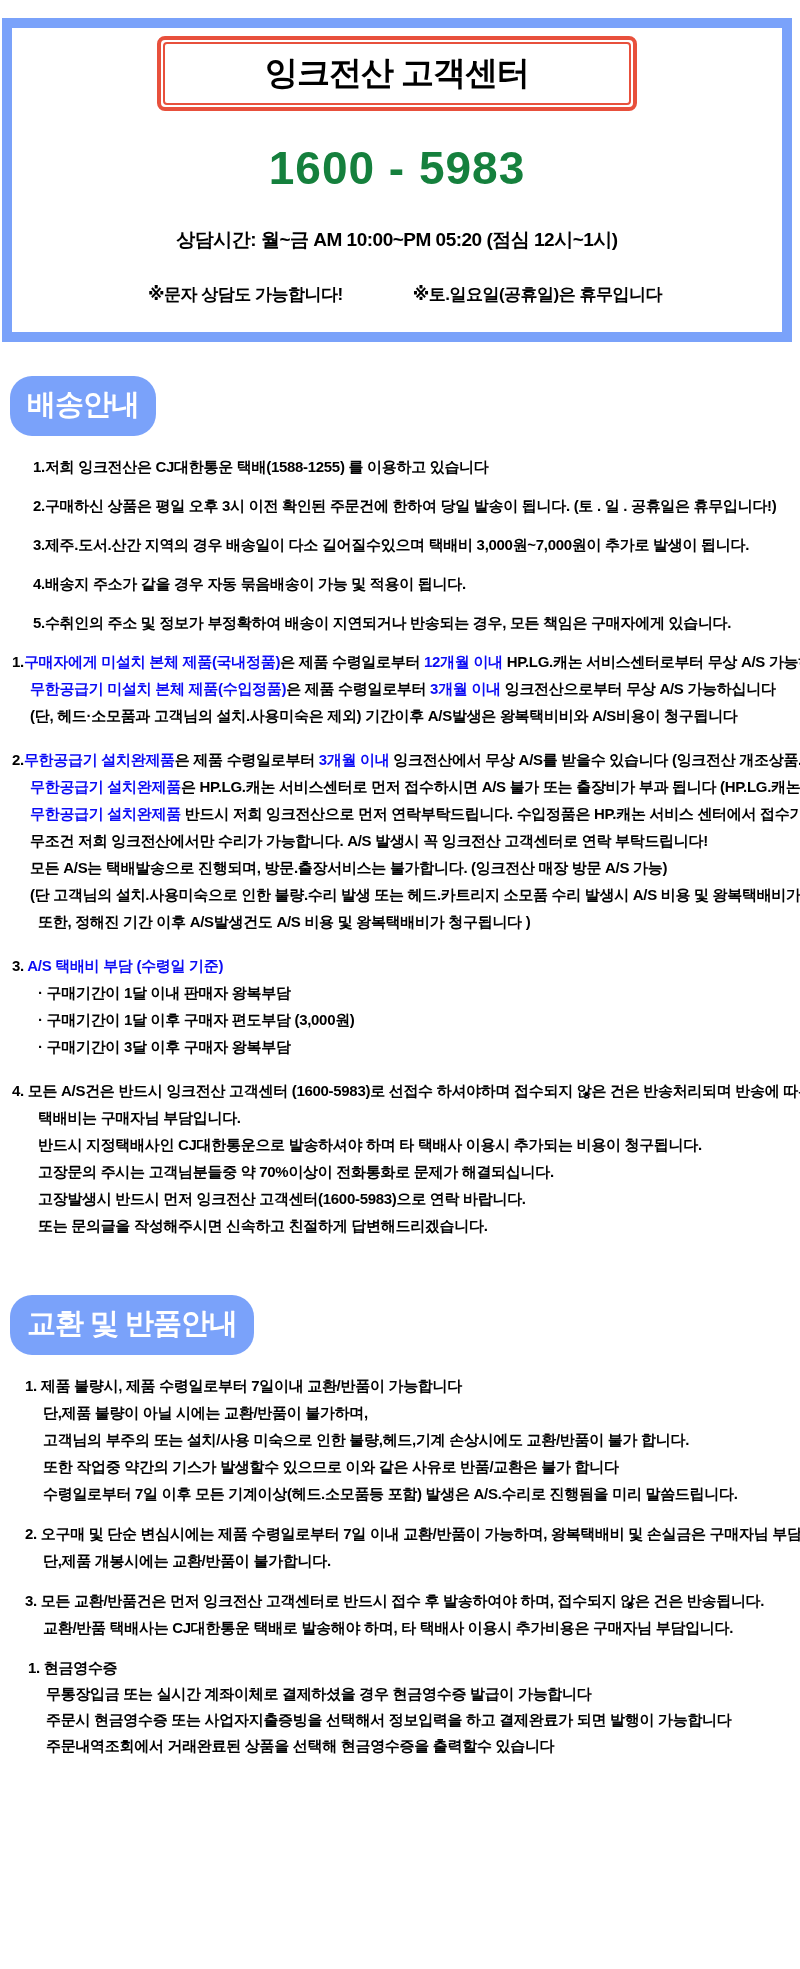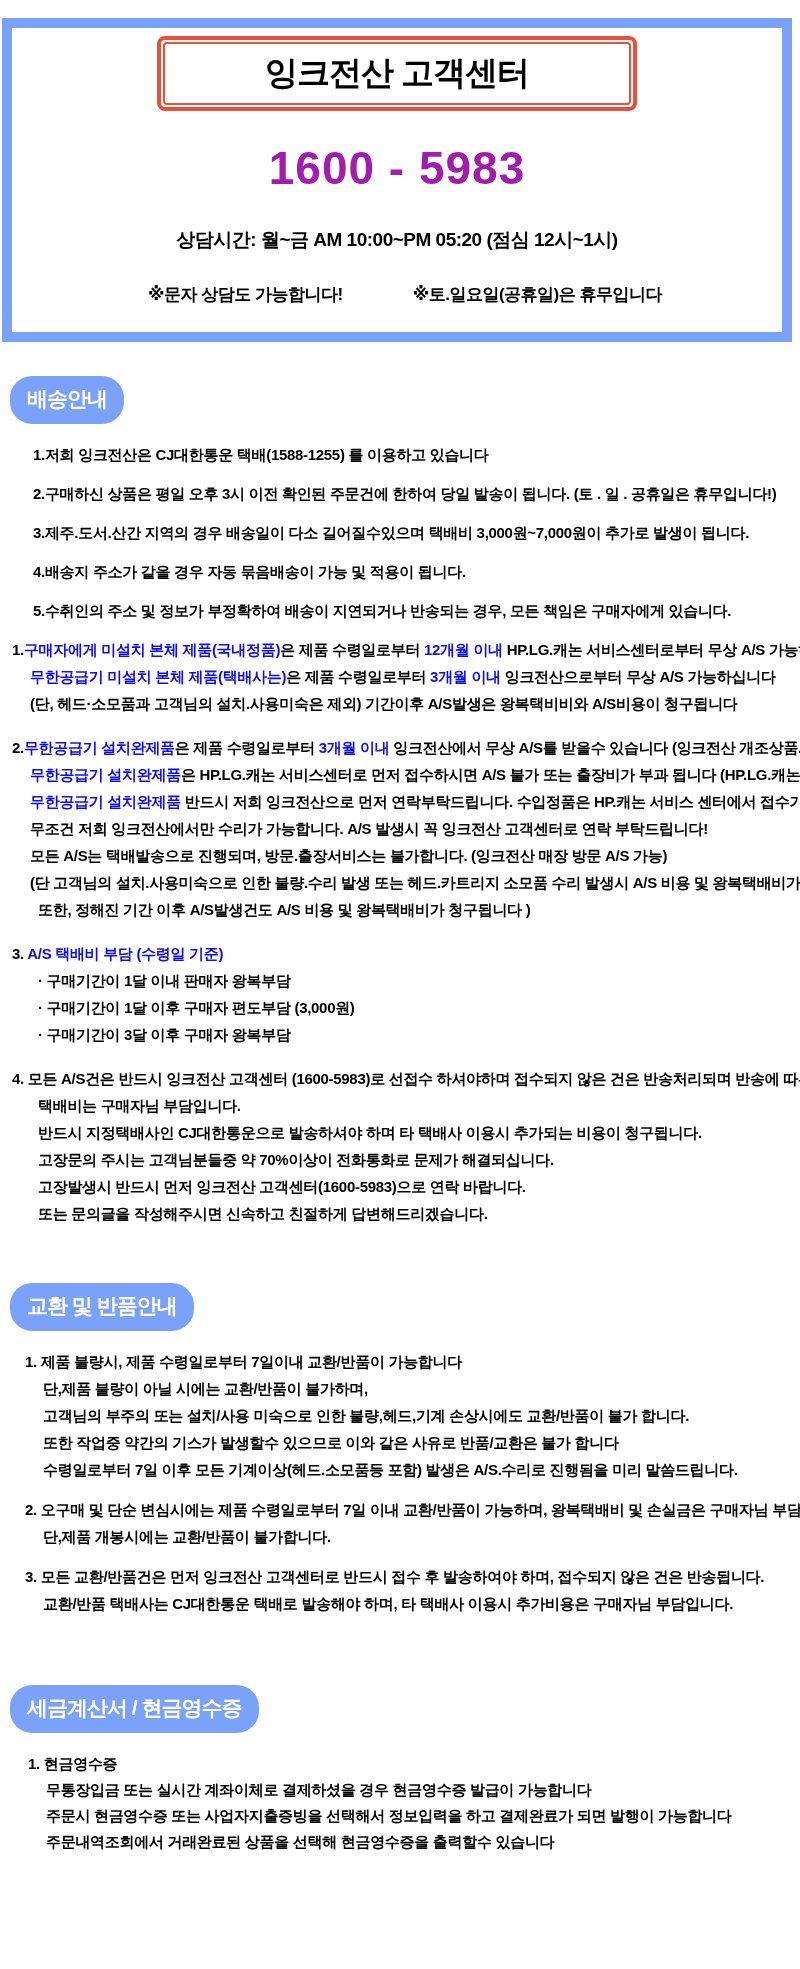--- a/index.html
+++ b/index.html
@@ -32,21 +32,21 @@
     border-radius:4px;
     padding:7px 4px;
   }
   .title-text{
     font-size:33px;
     letter-spacing:-1px;
   }
   .phone{
     margin-top:30px;
     font-size:46px;
-    color:#a21caf;
+    color:#15803d;
     letter-spacing:1px;
   }
   .hours{
     margin-top:32px;
     font-size:19px;
     letter-spacing:-0.5px;
   }
   .notes{
     margin-top:30px;
     display:flex;
@@ -56,21 +56,21 @@
     letter-spacing:-0.5px;
     margin-left:16px;
   }
 
   
   .badge{
     display:inline-block;
     margin:34px 0 22px 10px;
     background:#7aa2fa;
     color:#fff;
-    font-size:21px;
+    font-size:29px;
     letter-spacing:-1px;
     padding:9px 17px 11px 17px;
     border-radius:22px;
   }
   .content{font-size:15px;letter-spacing:-0.3px;}
   .line{white-space:nowrap;line-height:18px;}
   .ind0{padding-left:0;}
   .ind1{padding-left:18px;}
   .ind2{padding-left:26px;}
   .c-blue{color:#0b0bf5;}
@@ -121,21 +121,21 @@
           <div class="line ind0"><span>4.배송지 주소가 같을 경우 자동 묶음배송이 가능 및 적용이 됩니다.</span></div>
           <div class="line ind0"><span>5.수취인의 주소 및 정보가 부정확하여 배송이 지연되거나 반송되는 경우, 모든 책임은 구매자에게 있습니다.</span></div>
         </div>
       </div>
   </div>
 
   <div class="section s1">
     <div class="content">
         <div class="block">
           <div class="line ind0"><span>1.</span><span class="c-blue">구매자에게 미설치 본체 제품(국내정품)</span><span>은 제품 수령일로부터 </span><span class="c-blue">12개월 이내</span><span> HP.LG.캐논 서비스센터로부터 무상 A/S 가능하시며</span></div>
-          <div class="line ind1"><span class="c-blue">무한공급기 미설치 본체 제품(택배사는)</span><span>은 제품 수령일로부터 </span><span class="c-blue">3개월 이내</span><span> 잉크전산으로부터 무상 A/S 가능하십니다</span></div>
+          <div class="line ind1"><span class="c-blue">무한공급기 미설치 본체 제품(수입정품)</span><span>은 제품 수령일로부터 </span><span class="c-blue">3개월 이내</span><span> 잉크전산으로부터 무상 A/S 가능하십니다</span></div>
           <div class="line ind1"><span>(단, 헤드·소모품과 고객님의 설치.사용미숙은 제외) 기간이후 A/S발생은 왕복택비비와 A/S비용이 청구됩니다</span></div>
         </div>
         <div class="block">
           <div class="line ind0"><span>2.</span><span class="c-blue">무한공급기 설치완제품</span><span>은 제품 수령일로부터 </span><span class="c-blue">3개월 이내</span><span> 잉크전산에서 무상 A/S를 받을수 있습니다 (잉크전산 개조상품.헤드및소모품제외)</span></div>
           <div class="line ind1"><span class="c-blue">무한공급기 설치완제품</span><span>은 HP.LG.캐논 서비스센터로 먼저 접수하시면 A/S 불가 또는 출장비가 부과 됩니다 (HP.LG.캐논 A/S 불가!!)</span></div>
           <div class="line ind1"><span class="c-blue">무한공급기 설치완제품</span><span> 반드시 저희 잉크전산으로 먼저 연락부탁드립니다. 수입정품은 HP.캐논 서비스 센터에서 접수가 불가하므로</span></div>
           <div class="line ind1"><span>무조건 저희 잉크전산에서만 수리가 가능합니다. A/S 발생시 꼭 잉크전산 고객센터로 연락 부탁드립니다!</span></div>
           <div class="line ind1"><span>모든 A/S는 택배발송으로 진행되며, 방문.출장서비스는 불가합니다. (잉크전산 매장 방문 A/S 가능)</span></div>
           <div class="line ind1"><span>(단 고객님의 설치.사용미숙으로 인한 불량.수리 발생 또는 헤드.카트리지 소모품 수리 발생시 A/S 비용 및 왕복택배비가 청구됩니다</span></div>
           <div class="line ind2"><span>또한, 정해진 기간 이후 A/S발생건도 A/S 비용 및 왕복택배비가 청구됩니다 )</span></div>
@@ -172,21 +172,20 @@
           <div class="line ind1"><span>단,제품 개봉시에는 교환/반품이 불가합니다.</span></div>
         </div>
         <div class="block">
           <div class="line ind0"><span>3. 모든 교환/반품건은 먼저 잉크전산 고객센터로 반드시 접수 후 발송하여야 하며, 접수되지 않은 건은 반송됩니다.</span></div>
           <div class="line ind1"><span>교환/반품 택배사는 CJ대한통운 택배로 발송해야 하며, 타 택배사 이용시 추가비용은 구매자님 부담입니다.</span></div>
         </div>
       </div>
   </div>
 
   <div class="section s3">
-    <div class="badge">세금계산서 / 현금영수증</div>
     <div class="content">
         <div class="block">
           <div class="line ind0"><span>1. 현금영수증</span></div>
           <div class="line ind1"><span>무통장입금 또는 실시간 계좌이체로 결제하셨을 경우 현금영수증 발급이 가능합니다</span></div>
           <div class="line ind1"><span>주문시 현금영수증 또는 사업자지출증빙을 선택해서 정보입력을 하고 결제완료가 되면 발행이 가능합니다</span></div>
           <div class="line ind1"><span>주문내역조회에서 거래완료된 상품을 선택해 현금영수증을 출력할수 있습니다</span></div>
         </div>
       </div>
   </div>
 

